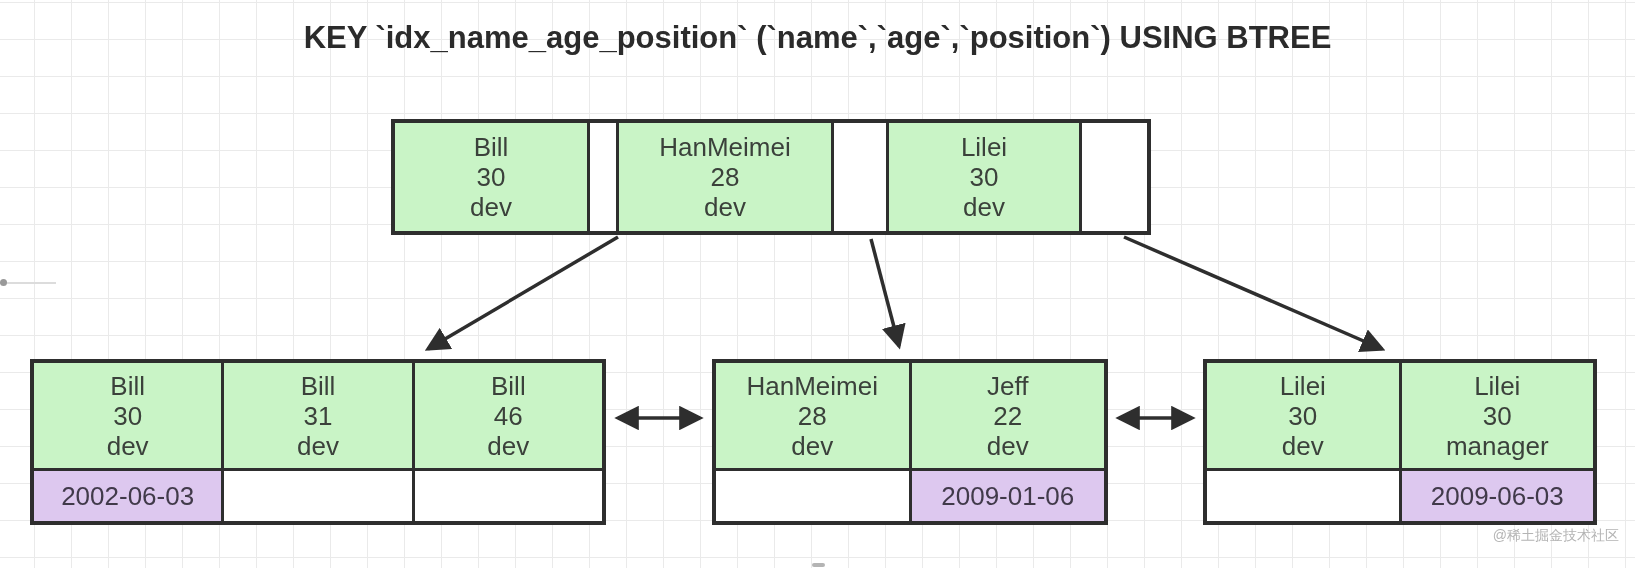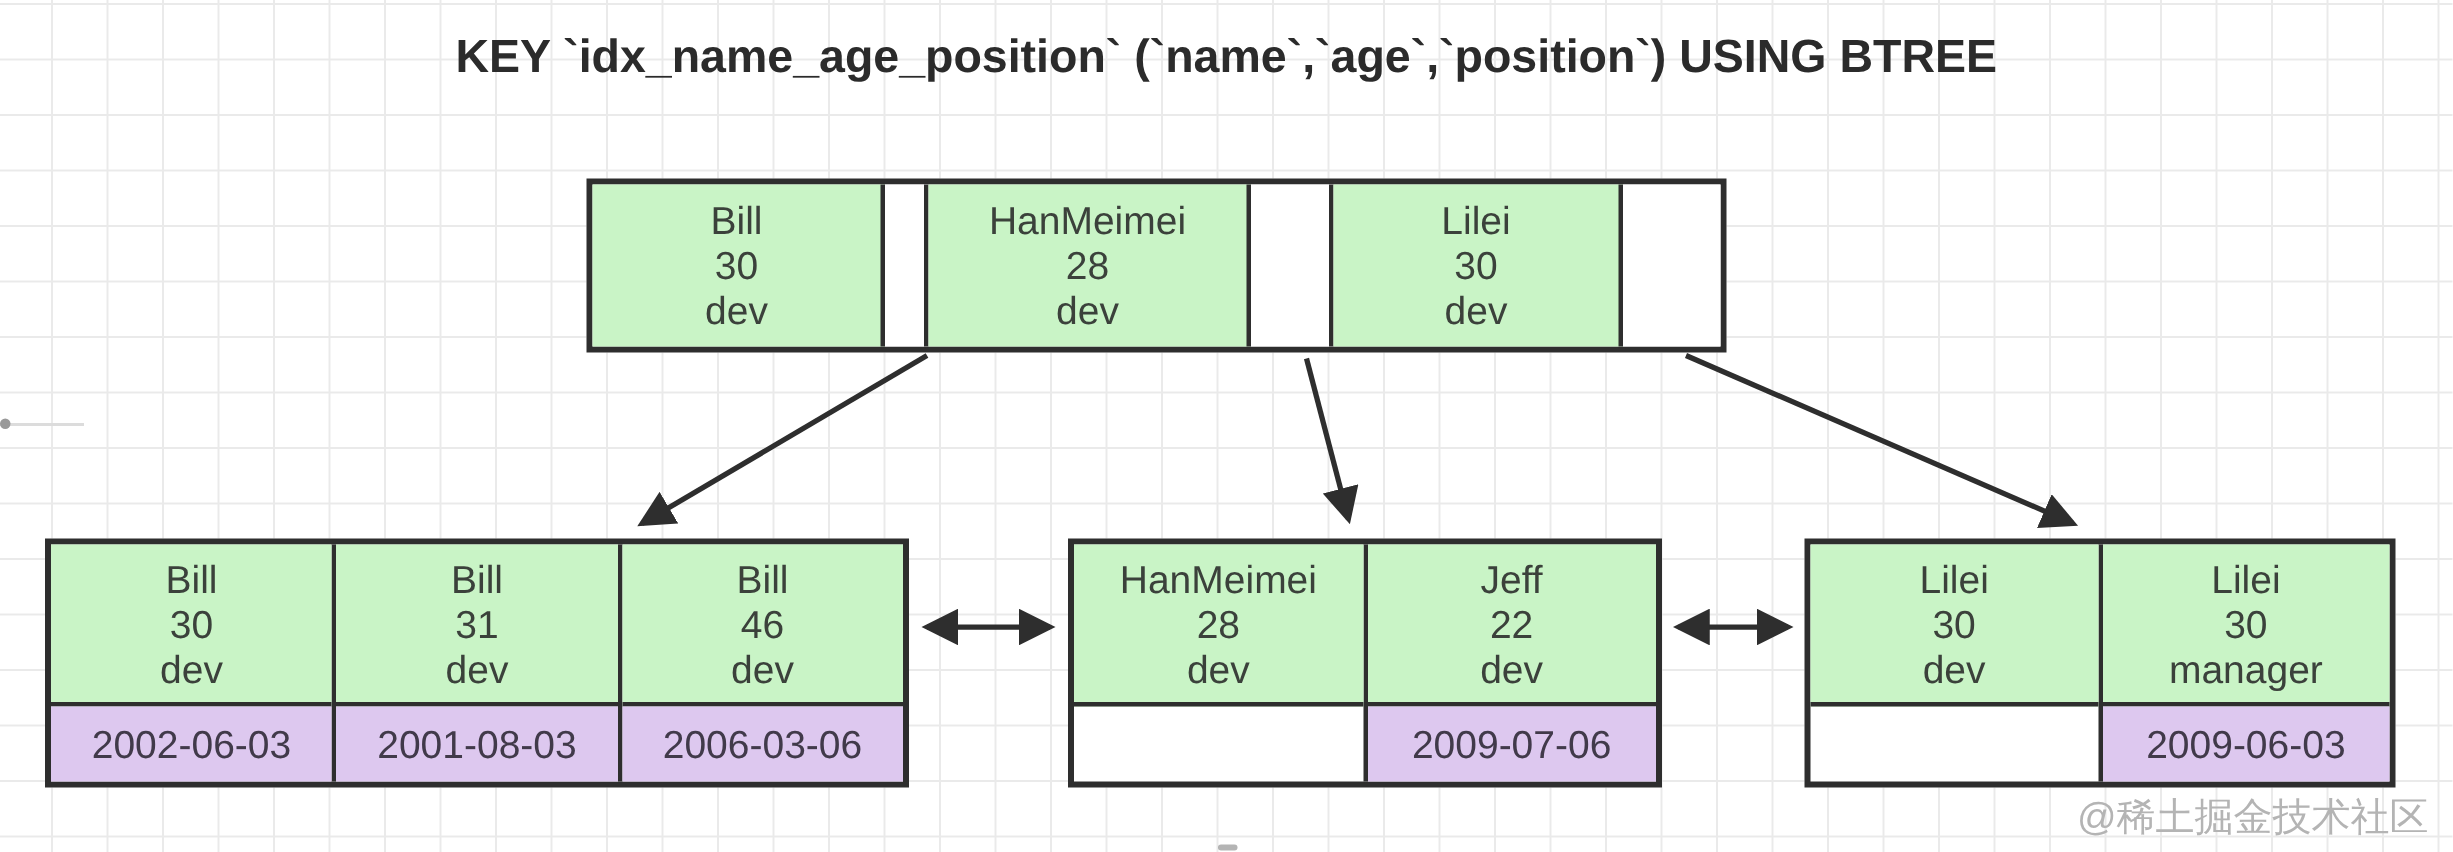--- a/index.html
+++ b/index.html
@@ -114,21 +114,21 @@
     width: 1635px; height: 568px;
     pointer-events: none;
   }
   .arrows line { stroke: #2e2e2e; stroke-width: 3.5; }
 
   
   .watermark {
     position: absolute;
     right: 16px;
     top: 527px;
-    font-size: 26px;
+    font-size: 14px;
     color: #b4b4b4;
   }
   .stray-line {
     position: absolute;
     left: 0; top: 282px;
     width: 56px; height: 2px;
     background: #dcdcdc;
   }
   .stray-dot {
     position: absolute;
@@ -182,47 +182,45 @@
         <span>dev</span>
       </div>
       <div class="date-cell">2002-06-03</div>
     </div>
     <div class="leaf-col">
       <div class="key-cell">
         <span>Bill</span>
         <span>31</span>
         <span>dev</span>
       </div>
-      <div class="date-cell">2001-08-03</div>
     </div>
     <div class="leaf-col">
       <div class="key-cell">
         <span>Bill</span>
         <span>46</span>
         <span>dev</span>
       </div>
-      <div class="date-cell">2006-03-06</div>
     </div>
   </div>
 
   <div class="leaf-node leaf-2">
     <div class="leaf-col">
       <div class="key-cell">
         <span>HanMeimei</span>
         <span>28</span>
         <span>dev</span>
       </div>
     </div>
     <div class="leaf-col">
       <div class="key-cell">
         <span>Jeff</span>
         <span>22</span>
         <span>dev</span>
       </div>
-      <div class="date-cell">2009-07-06</div>
+      <div class="date-cell">2009-01-06</div>
     </div>
   </div>
 
   <div class="leaf-node leaf-3">
     <div class="leaf-col">
       <div class="key-cell">
         <span>Lilei</span>
         <span>30</span>
         <span>dev</span>
       </div>

